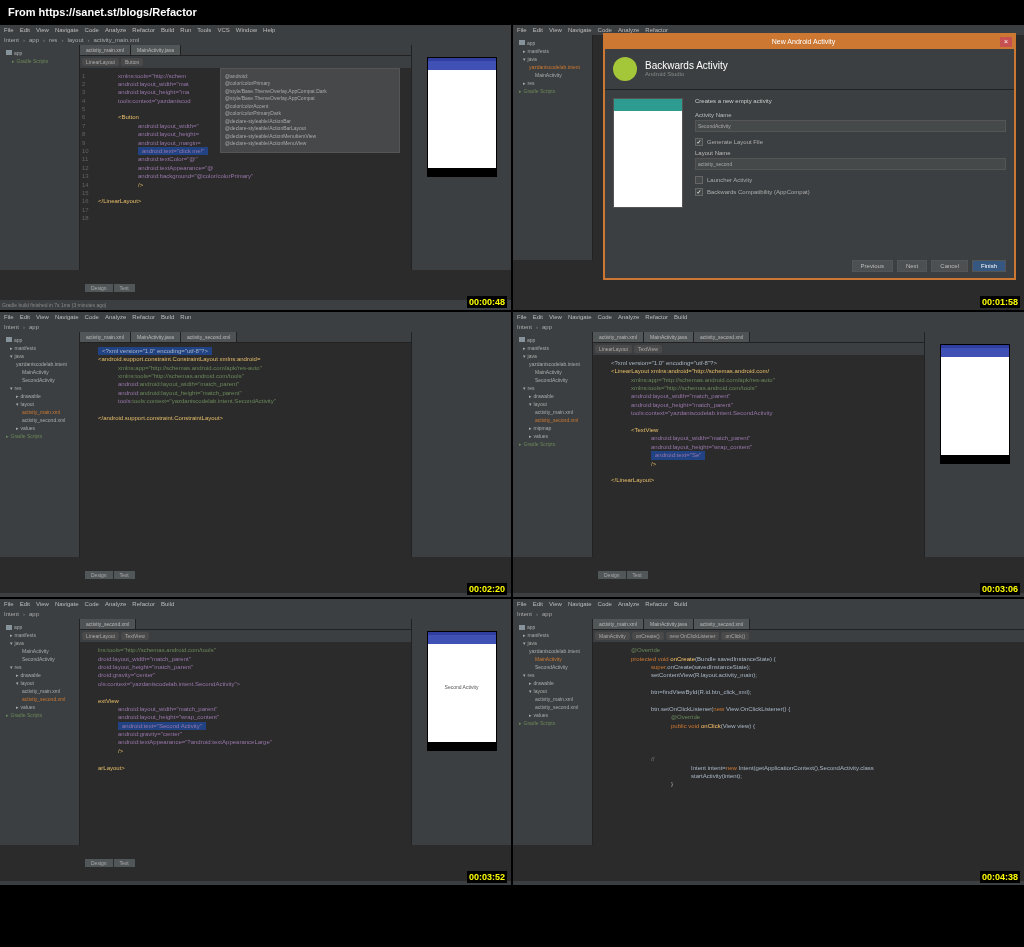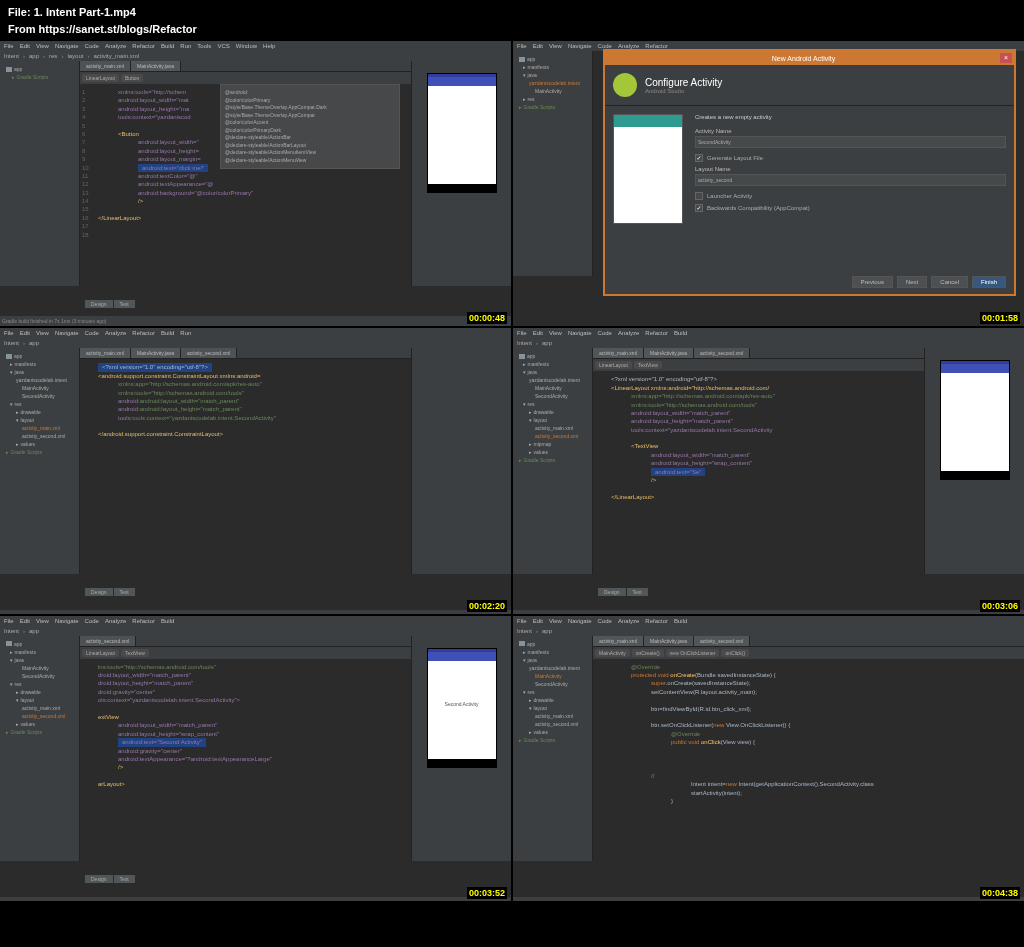--- a/index.html
+++ b/index.html
@@ -52,21 +52,20 @@
 .dialog-buttons{position:absolute;bottom:6px;right:8px;display:flex;gap:4px}
 .dlg-btn{padding:2px 8px;font-size:6px;background:#4c5052;color:#bbb;border:1px solid #555}
 .dlg-btn.primary{background:#365880;color:#fff}
 .design-tab{position:absolute;bottom:18px;left:85px;display:flex;gap:1px}
 .design-tab span{background:#515658;padding:1px 6px;font-size:5px;color:#aaa}
 </style>
 </head>
 <body>
 
 <div class="header">
-<div>File: 1. Intent Part-1.mp4</div>
 <div>From https://sanet.st/blogs/Refactor</div>
 </div>
 
 <div class="grid">
 
 <div class="panel">
 <div class="menubar">
         <span>File</span>
         <span>Edit</span>
         <span>View</span>
@@ -194,21 +193,21 @@
 </div>
 <div class="dialog">
 <div class="dialog-title">
           <span></span>
           <span>New Android Activity</span>
           <span class="dialog-close">×</span>
         </div>
 <div class="dialog-header">
 <div class="android-logo"></div>
 <div>
-            <div style="color:#fff;font-size:10px">Configure Activity</div>
+            <div style="color:#fff;font-size:10px">Backwards Activity</div>
             <div style="color:#888;font-size:6px">Android Studio</div>
           </div>
 </div>
 <div class="dialog-body">
 <div class="dialog-preview">
             <div class="dialog-preview-top"></div>
           </div>
 <div class="dialog-fields">
 <div style="color:#ccc;margin-bottom:8px">Creates a new empty activity</div>
 <div class="field-label">Activity Name</div>

